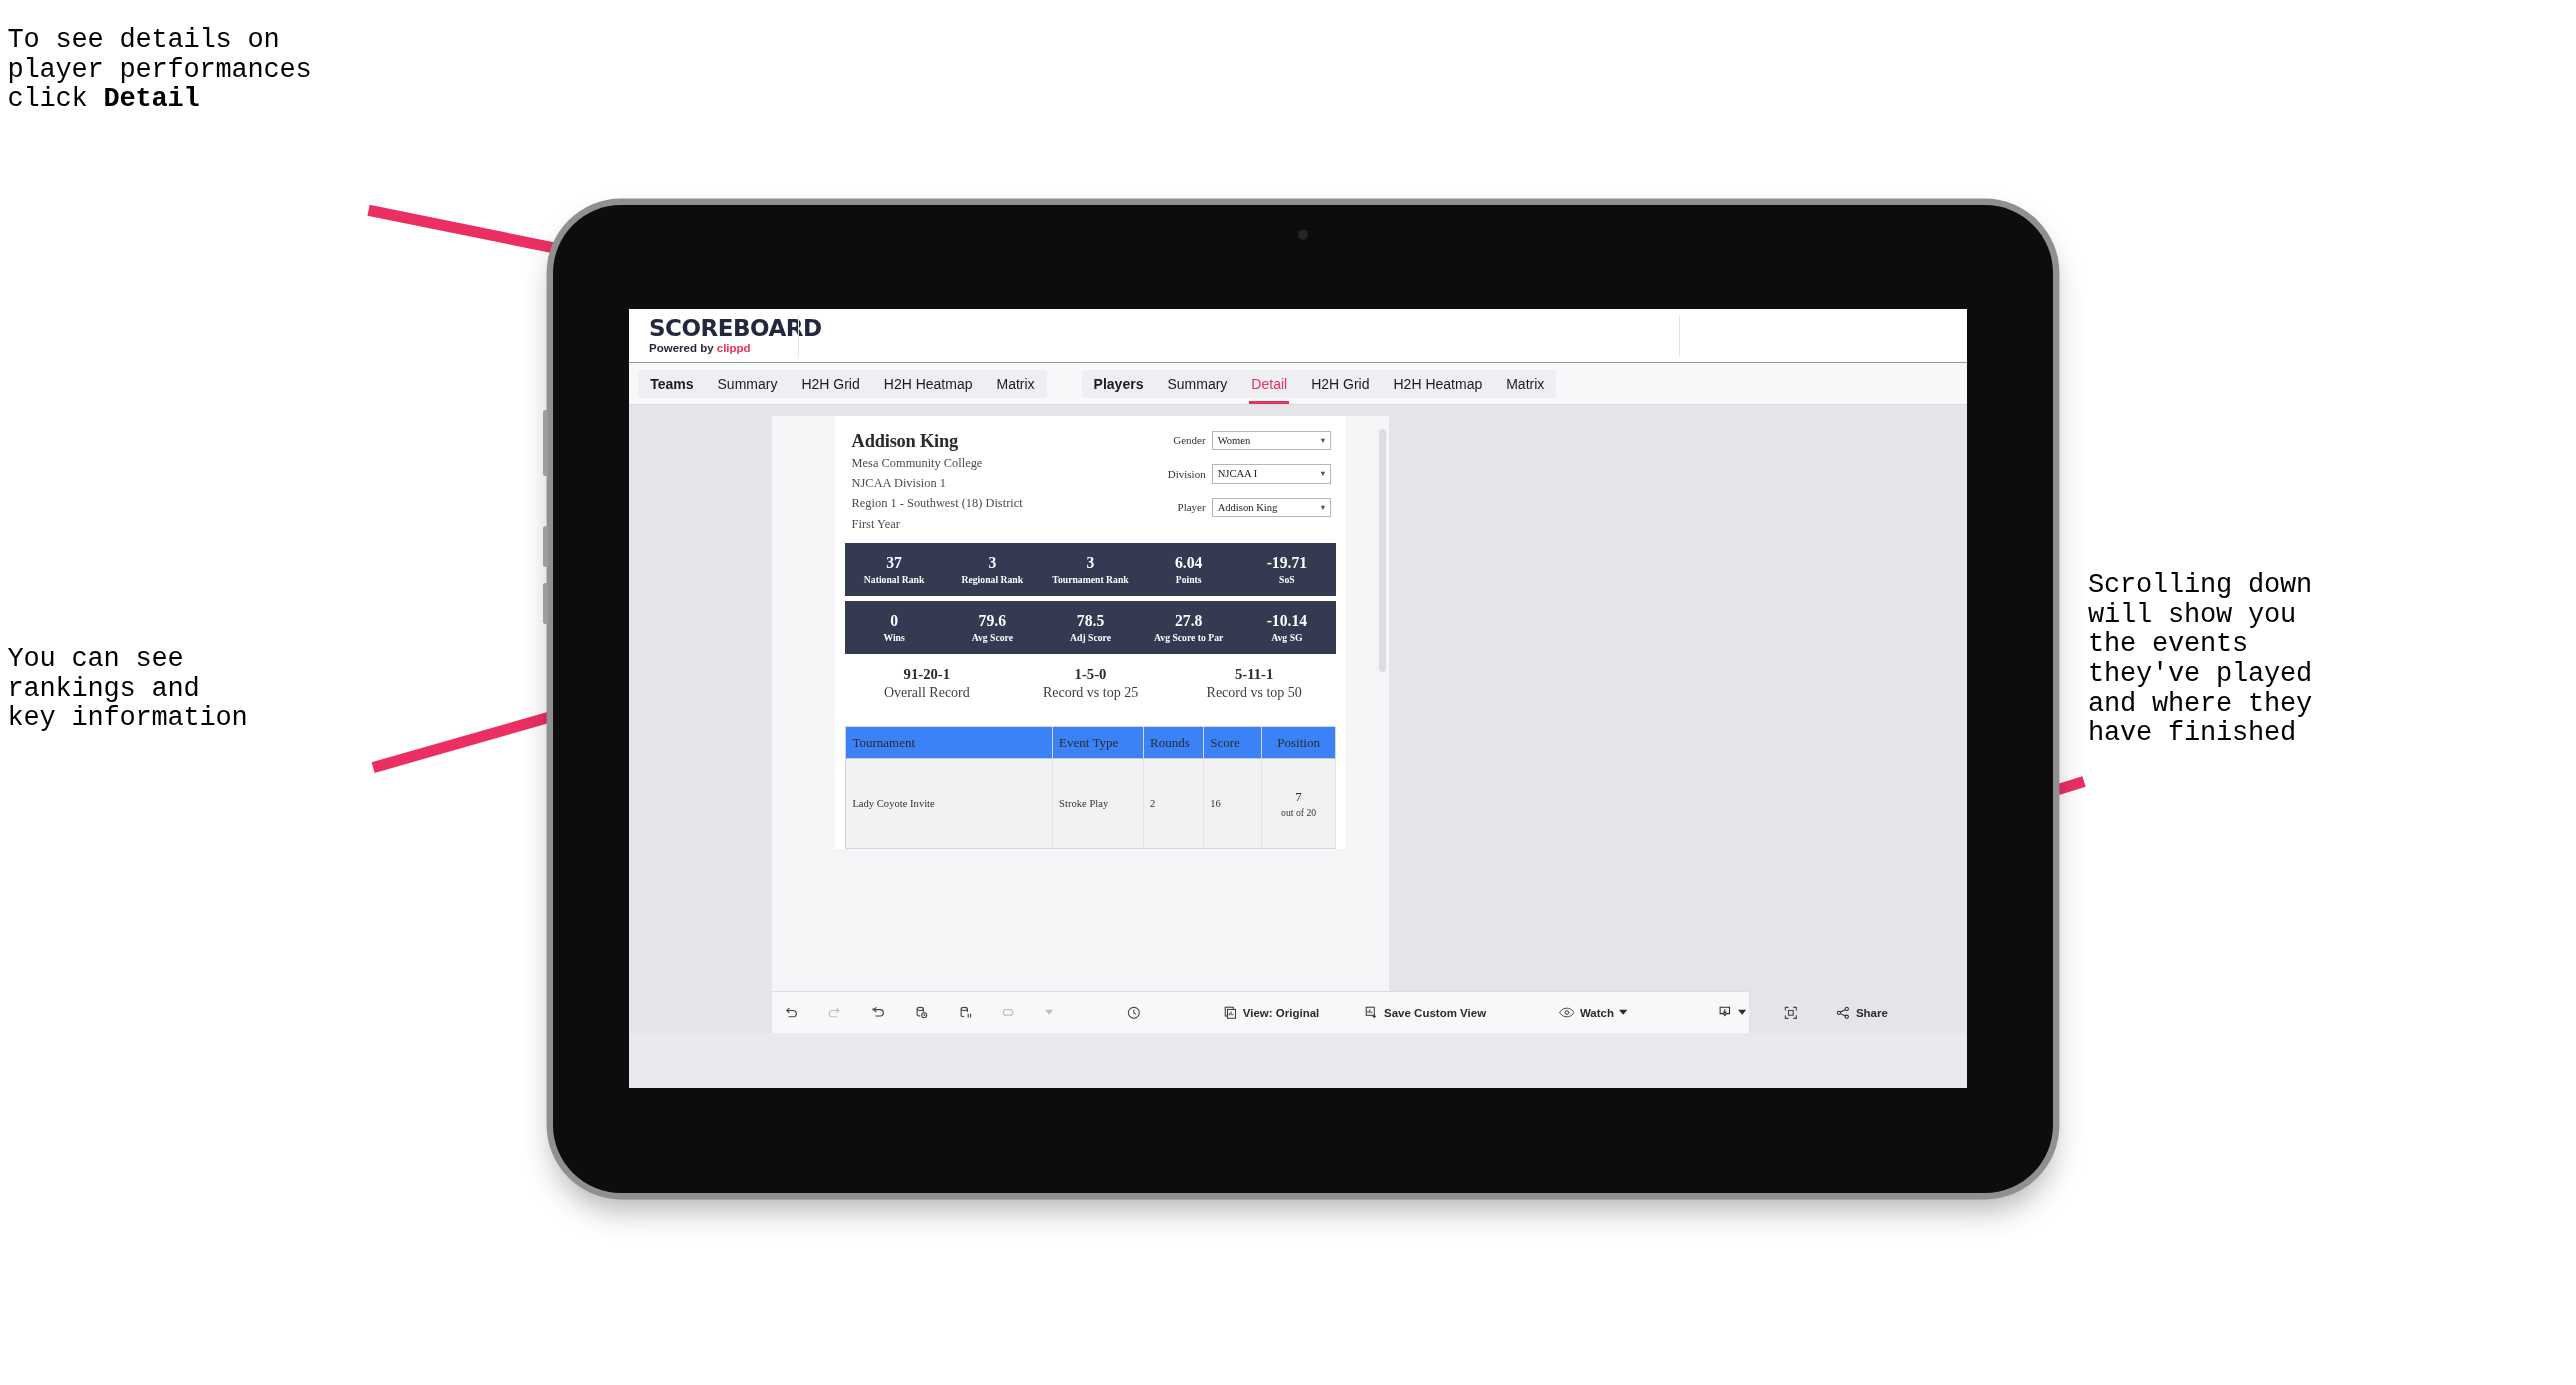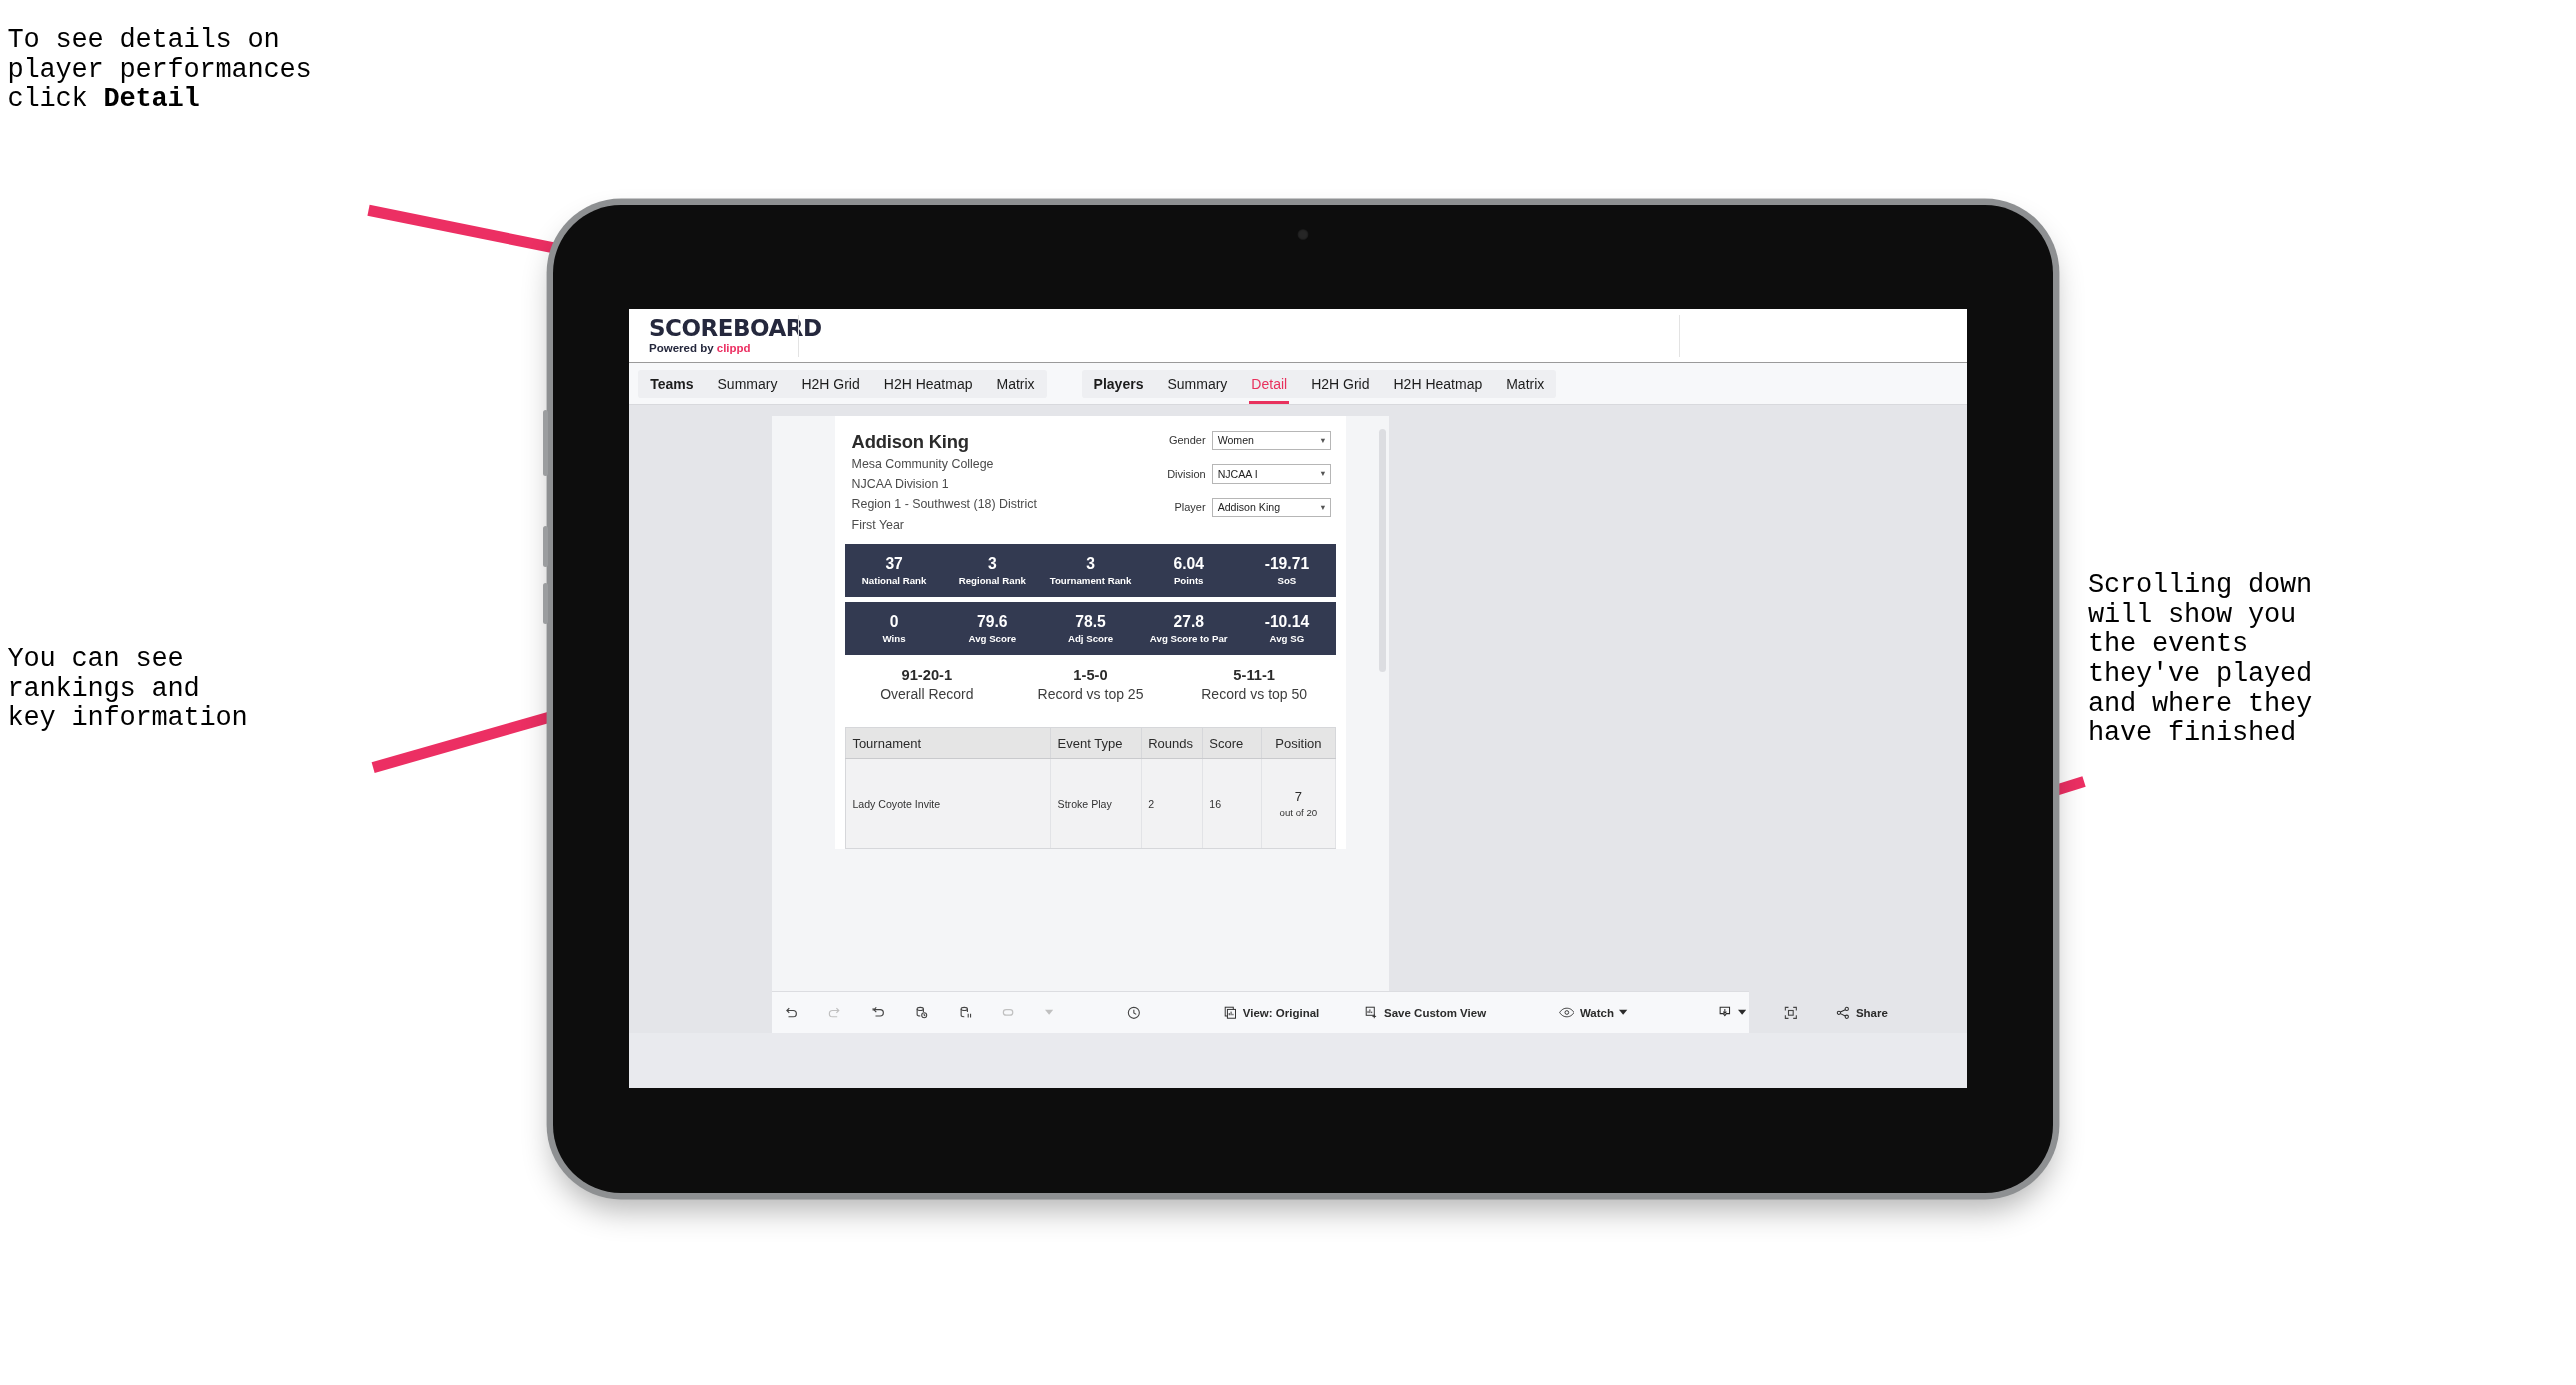--- a/index.html
+++ b/index.html
@@ -102,20 +102,21 @@
   #viz-area{
     position:relative;height:628px;background:#e4e5e9;overflow:hidden;
   }
   #viz-inner{
     position:absolute;left:143px;top:11px;width:617px;bottom:0;
     background:#f4f5f7;
   }
   #viz-sheet{
     position:absolute;left:63px;top:0px;width:511px;background:#ffffff;
     padding:0;
+    font-family:Liberation Serif, serif;
   }
   #viz-scrollbar-track{
     position:absolute;right:0.9px;top:0;width:9.2px;bottom:0;background:#f4f5f7;
   }
   #viz-scrollbar-thumb{
     position:absolute;right:1.8px;top:13px;width:7.4px;height:243px;
     background:#dcdde1;border-radius:3.7px;cursor:pointer;
   }
 
   
@@ -148,21 +149,21 @@
   #records{display:flex;margin:12px 10px 0 10px;}
   .reccell{flex:1;text-align:center;}
   .recval{font-size:14.7px;font-weight:700;color:#2b2b2b;line-height:1.15;}
   .reclab{font-size:14px;color:#3d3d3d;margin-top:2.8px;}
 
   
   #tournament-table{margin:25px 10px 0 10px;border:0.9px solid #d6d7da;border-collapse:collapse;width:calc(100% - 20px);}
   #tournament-table th{
     font-size:13px;font-weight:400;color:#2b2b2b;text-align:left;
     padding:7.4px 6.4px;border-right:0.9px solid #d6d7da;border-bottom:0.9px solid #c9cacd;
-    background:#e5e5e5;
+    background:#3b82f6;
   }
   #tournament-table th.pos{text-align:center;}
   #tournament-table td{
     font-size:10.6px;color:#333;padding:6.4px;height:76px;vertical-align:middle;
     border-right:0.9px solid #e2e3e6;border-bottom:0.9px solid #d6d7da;
   }
   #tournament-table tr.alt td{background:#f2f2f3;}
   #tournament-table td.pos{text-align:center;}
   .pos-num{font-size:13px;color:#2b2b2b;}
   .pos-of{font-size:9.7px;color:#333;margin-top:2.8px;}

